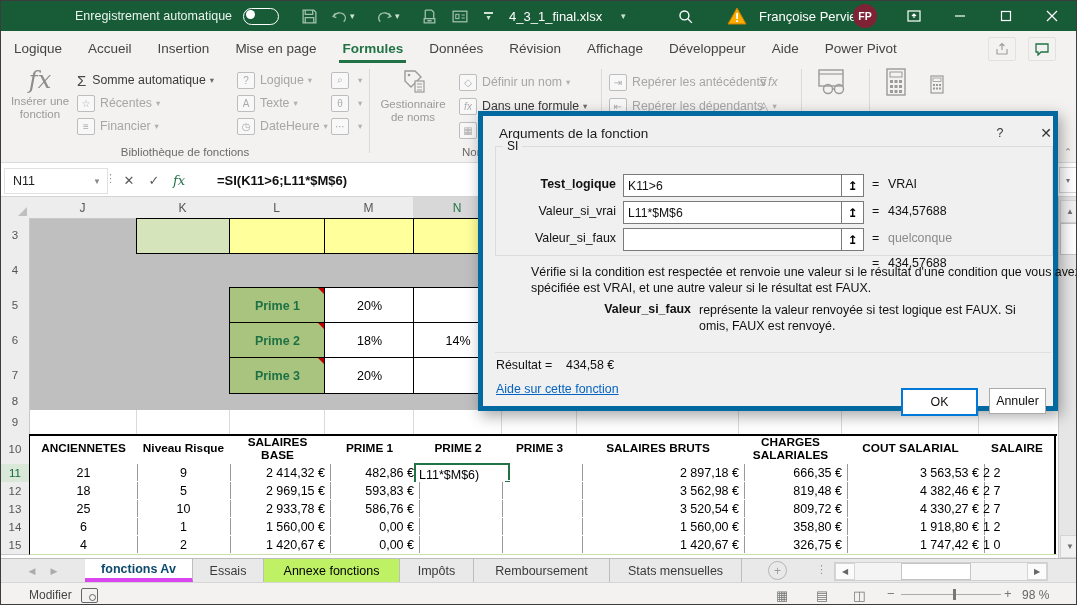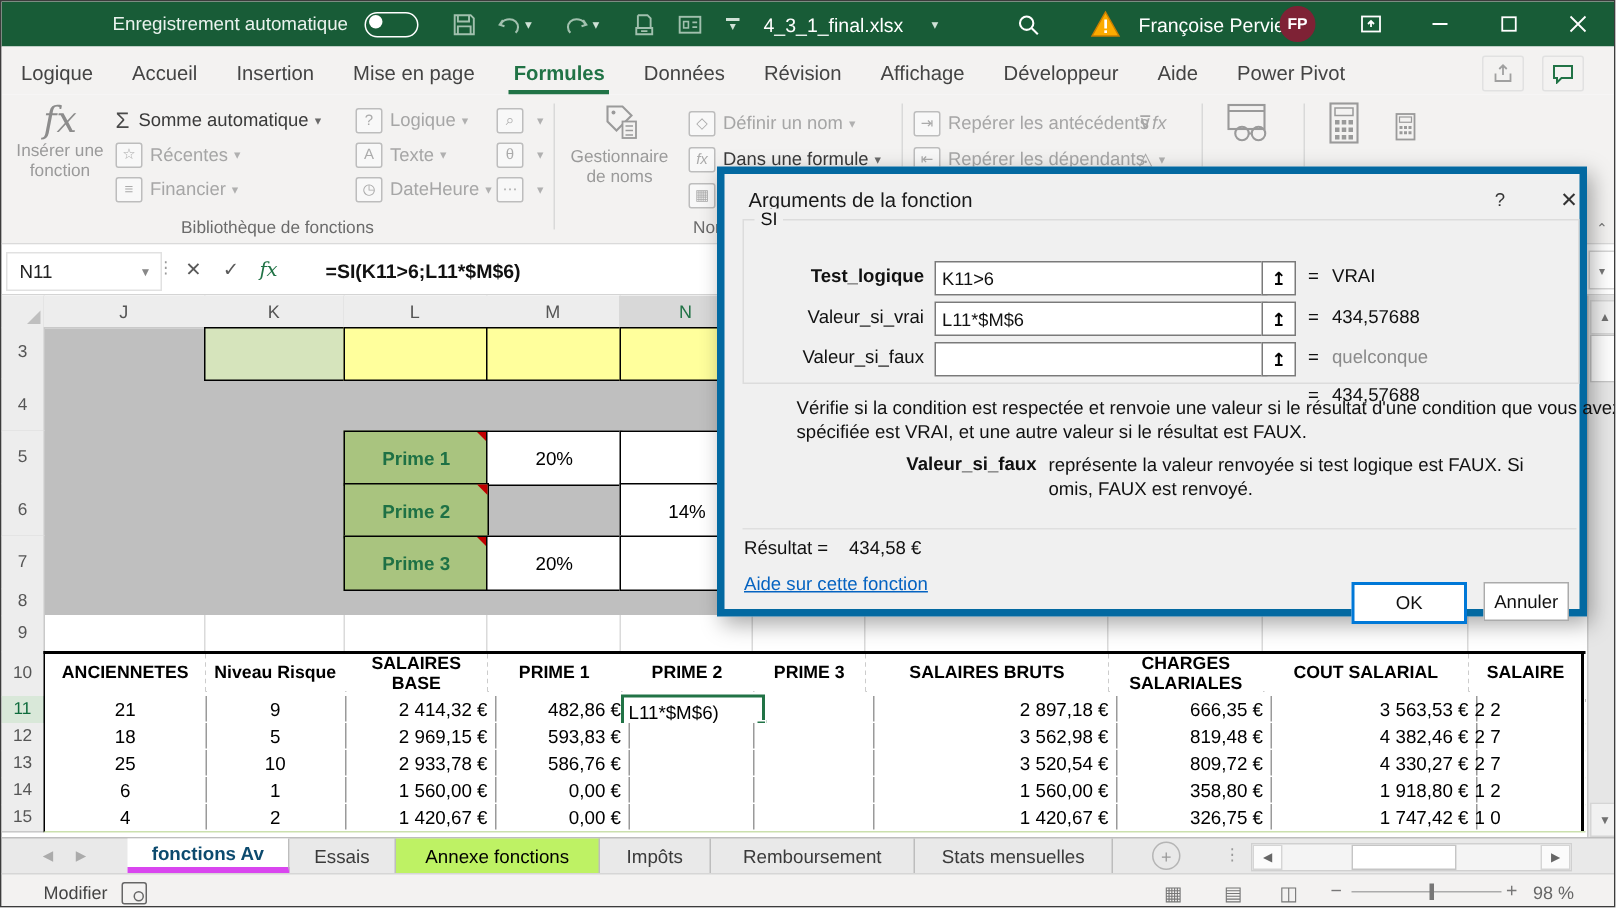--- a/index.html
+++ b/index.html
@@ -393,20 +393,21 @@
       <div class="rowhdr" style="top: 213px; height: 24px;">9</div>
       <div class="rowhdr" style="top: 237px; height: 30px;">10</div>
       <div class="cell" style="left: 135px; top: 21px; width: 93px; height: 34px; background: rgb(214, 228, 188); border: 1px solid rgb(0, 0, 0);"></div>
       <div class="cell" style="left: 228px; top: 21px; width: 95px; height: 34px; background: rgb(255, 255, 156); border: 1px solid rgb(0, 0, 0);"></div>
       <div class="cell" style="left: 323px; top: 21px; width: 89px; height: 34px; background: rgb(255, 255, 156); border: 1px solid rgb(0, 0, 0);"></div>
       <div class="cell" style="left: 412px; top: 21px; width: 88px; height: 34px; background: rgb(255, 255, 156); border: 1px solid rgb(0, 0, 0);"></div>
       <div class="cell" style="left: 228px; top: 90px; width: 95px; height: 35px; background: rgb(169, 196, 127); border: 1px solid rgb(0, 0, 0); justify-content: center; color: rgb(30, 113, 69); font-weight: 700;">Prime 1<div class="redtri"></div></div>
       <div class="cell" style="left: 323px; top: 90px; width: 89px; height: 35px; background: rgb(255, 255, 255); border: 1px solid rgb(0, 0, 0); justify-content: center;">20%</div>
       <div class="cell" style="left: 412px; top: 90px; width: 88px; height: 35px; background: rgb(255, 255, 255); border: 1px solid rgb(0, 0, 0); justify-content: center;"></div>
       <div class="cell" style="left: 228px; top: 125px; width: 95px; height: 35px; background: rgb(169, 196, 127); border: 1px solid rgb(0, 0, 0); justify-content: center; color: rgb(30, 113, 69); font-weight: 700;">Prime 2<div class="redtri"></div></div>
+      <div class="cell" style="left: 323px; top: 125px; width: 89px; height: 35px; background: rgb(255, 255, 255); border: 1px solid rgb(0, 0, 0); justify-content: center;">18%</div>
       <div class="cell" style="left: 412px; top: 125px; width: 88px; height: 35px; background: rgb(255, 255, 255); border: 1px solid rgb(0, 0, 0); justify-content: center;">14%</div>
       <div class="cell" style="left: 228px; top: 160px; width: 95px; height: 35px; background: rgb(169, 196, 127); border: 1px solid rgb(0, 0, 0); justify-content: center; color: rgb(30, 113, 69); font-weight: 700;">Prime 3<div class="redtri"></div></div>
       <div class="cell" style="left: 323px; top: 160px; width: 89px; height: 35px; background: rgb(255, 255, 255); border: 1px solid rgb(0, 0, 0); justify-content: center;">20%</div>
       <div class="cell" style="left: 412px; top: 160px; width: 88px; height: 35px; background: rgb(255, 255, 255); border: 1px solid rgb(0, 0, 0); justify-content: center;"></div>
       <div style="position: absolute; left: 28px; top: 237px; width: 1027px; height: 30px; border-top: 2.5px solid rgb(0, 0, 0); border-bottom: 2.5px solid rgb(0, 0, 0); border-left: 1.5px solid rgb(0, 0, 0); background: rgb(255, 255, 255);">
         <div class="cell thead" style="left: 0px; top: 0px; width: 107px; height: 25px; border-right: 1px dashed rgb(51, 51, 51);">ANCIENNETES</div>
         <div class="cell thead" style="left: 107px; top: 0px; width: 93px; height: 25px; border-right: 1px dashed rgb(51, 51, 51);">Niveau Risque</div>
         <div class="cell thead" style="left: 200px; top: 0px; width: 95px; height: 25px; border-right: 1px dashed rgb(51, 51, 51);">SALAIRES BASE</div>
         <div class="cell thead" style="left: 295px; top: 0px; width: 89px; height: 25px; border-right: 1px dashed rgb(51, 51, 51);">PRIME 1</div>
         <div class="cell thead" style="left: 384px; top: 0px; width: 88px; height: 25px; border-right: 1px dashed rgb(51, 51, 51);">PRIME 2</div>

